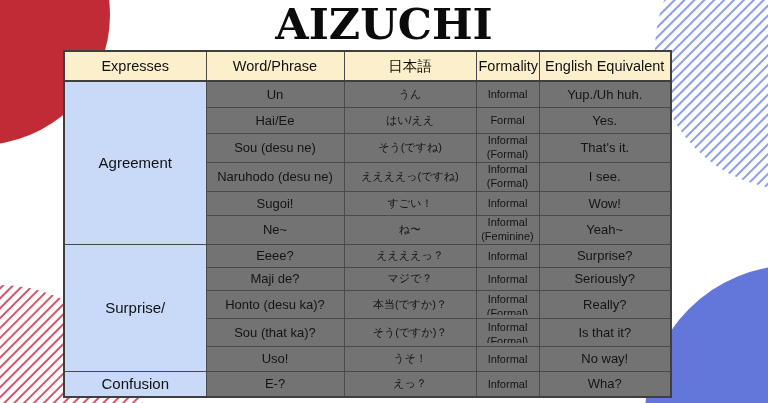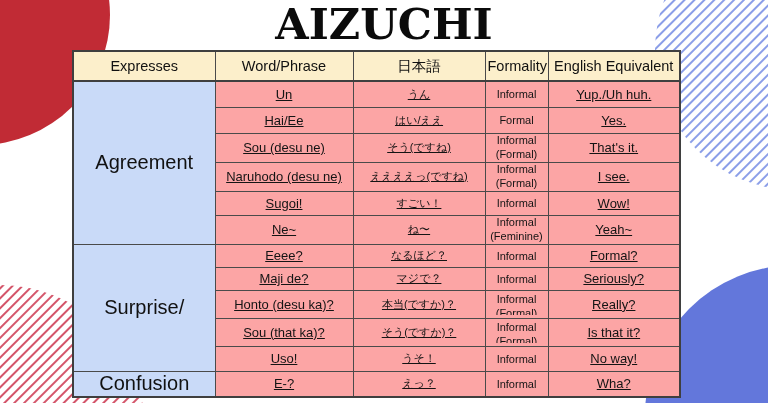--- a/index.html
+++ b/index.html
@@ -34,21 +34,21 @@
     font-family: "DejaVu Serif", "Liberation Serif", serif;
     font-weight: 700;
     font-size: 43px;
     line-height: 48px;
     letter-spacing: 0px;
     color: #0b0b0b;
     margin: 0;
   }
   #aizuchi-table {
     position: absolute;
-    left: 72px;
+    left: 63px;
     top: 50px;
     z-index: 1;
     border-collapse: collapse;
     table-layout: fixed;
     width: 607px;
     background: #ffffff;
     border: 2px solid #3f3f3f;
   }
   #aizuchi-table th, #aizuchi-table td {
     border: 1px solid #4a4a4a;
@@ -60,24 +60,24 @@
   #aizuchi-table thead tr { height: 30px; }
   #aizuchi-table thead th {
     background: #FCEFCB;
     font-weight: 400;
     font-size: 14.5px;
     color: #111;
     border-bottom: 2px solid #3f3f3f;
   }
   td.section-cell {
     background: #C9DAF8;
-    font-size: 20px;
+    font-size: 15px;
     color: #111;
   }
-  td.data-cell { font-size: 13px; color: #141414; background: #fca5a5; text-decoration: underline; }
+  td.data-cell { font-size: 13px; color: #141414; background: #737373; }
   td.jp-cell   { font-size: 11px; }
   .fmt {
     font-size: 11px;
     line-height: 13.5px;
     white-space: pre-line;
     display: inline-block;
     vertical-align: middle;
   }
   
   tbody tr:nth-child(1)  { height: 26px; }
@@ -177,23 +177,23 @@
         <tr>
           <td class="data-cell">Ne~</td>
           <td class="data-cell jp-cell">ね〜</td>
           <td class="data-cell"><span class="fmt">Informal
 (Feminine)</span></td>
           <td class="data-cell">Yeah~</td>
         </tr>
         <tr>
           <td class="section-cell" rowspan="5">Surprise/</td>
           <td class="data-cell">Eeee?</td>
-          <td class="data-cell jp-cell">なるほど？</td>
-          <td class="data-cell"><span class="fmt">Informal</span></td>
-          <td class="data-cell">Formal?</td>
+          <td class="data-cell jp-cell">ええええっ？</td>
+          <td class="data-cell"><span class="fmt">Informal</span></td>
+          <td class="data-cell">Surprise?</td>
         </tr>
         <tr>
           <td class="data-cell">Maji de?</td>
           <td class="data-cell jp-cell">マジで？</td>
           <td class="data-cell"><span class="fmt">Informal</span></td>
           <td class="data-cell">Seriously?</td>
         </tr>
         <tr>
           <td class="data-cell">Honto (desu ka)?</td>
           <td class="data-cell jp-cell">本当(ですか)？</td>

